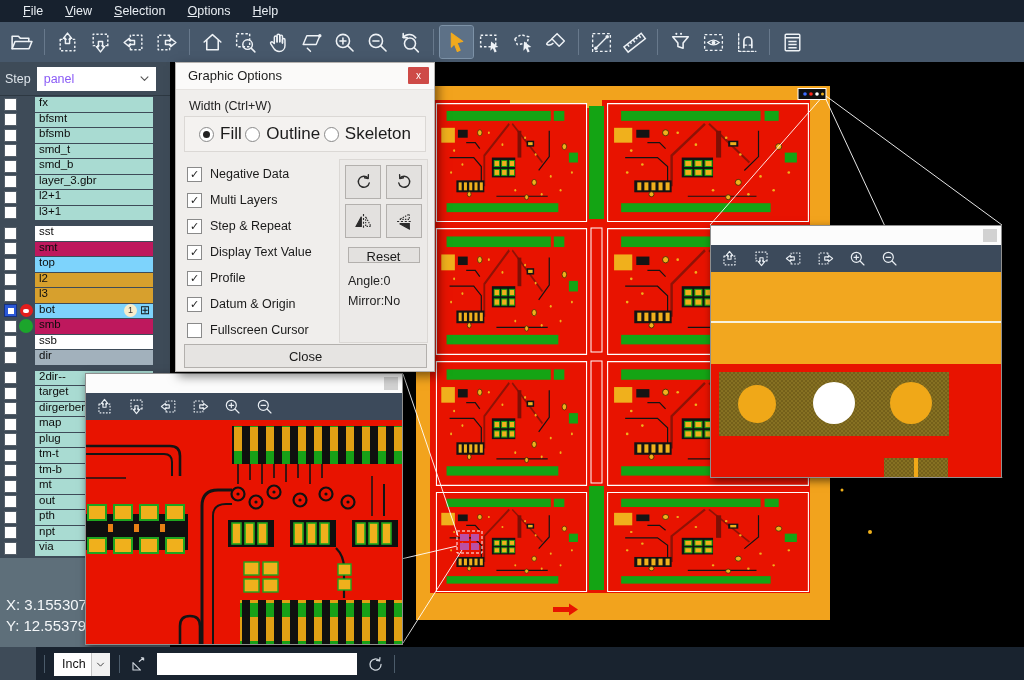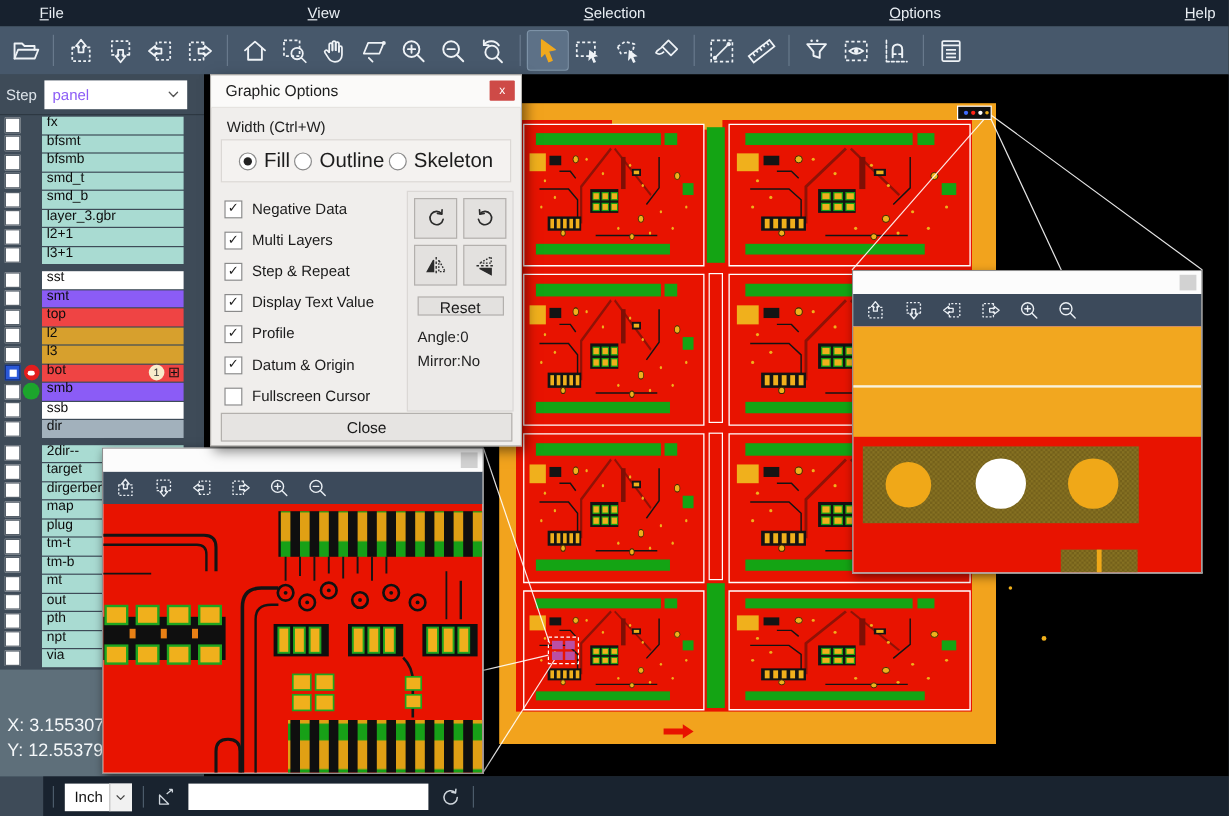--- a/index.html
+++ b/index.html
@@ -1,20 +1,20 @@
 <!DOCTYPE html>
 <html><head>
 <meta charset="utf-8">
 <style>
   html,body{margin:0;padding:0;background:#222;}
   #app{position:relative;width:1024px;height:680px;background:#3e4b58;overflow:hidden;
        font-family:"Liberation Sans",sans-serif;-webkit-font-smoothing:antialiased;}
   
   .menubar{position:absolute;left:0;top:0;width:1024px;height:22px;background:#17212e;
-           display:flex;align-items:center;padding-left:22px;box-sizing:border-box;justify-content:space-between;}
+           display:flex;align-items:center;padding-left:12px;box-sizing:border-box;}
   .menu-item{color:#e9eef3;font-size:12.5px;padding:0 11px;cursor:default;}
   .ul{text-decoration:underline;}
   
   .toolbar{position:absolute;left:0;top:22px;width:1024px;height:40px;background:#47586b;
            display:flex;align-items:center;padding-left:5px;box-sizing:border-box;color:#eef2f6;}
   .tbtn{width:33px;height:32px;display:flex;align-items:center;justify-content:center;flex:none;border-radius:2px;}
   .tbtn svg{width:25px;height:25px;}
   .tbtn.active{background:#5d7187;outline:1px solid #7d92a7;}
   .tsep{width:1px;height:26px;background:#68798c;margin:0 6px;flex:none;}
   
@@ -30,21 +30,21 @@
   .lrow{display:flex;align-items:center;height:14.5px;margin-bottom:1px;}
   .cb{width:11px;height:11px;background:#fff;border:1px solid #555f69;margin-left:4px;flex:none;}
   .cb.sel{background:#2a58d8;border-color:#16317f;position:relative;}
   .cb.sel::after{content:"";position:absolute;left:2.5px;top:2.5px;width:6px;height:6px;background:#fff;}
   .ind{width:18px;flex:none;display:flex;justify-content:center;align-items:center;}
   .dotred{width:13px;height:13px;border-radius:50%;background:#e31d1d;position:relative;}
   .dotred::after{content:"";position:absolute;left:3.5px;top:4.5px;width:6px;height:4px;background:#fff;border-radius:2px;}
   .dotgreen{width:14px;height:14px;border-radius:50%;background:#1ca52c;}
   .lname{flex:1;height:100%;margin-right:17px;display:flex;align-items:flex-start;
          padding-left:4px;font-size:11.5px;line-height:1;color:#0d0d0d;}
-  .c-cyan{background:#a9dbd2;}.c-green{background:#8b5cf6;}.c-amber{background:#ef4444;}
+  .c-cyan{background:#a9dbd2;}.c-green{background:#be185d;}.c-amber{background:#7dd3fc;}
   .c-gold{background:#d7a02d;}.c-white{background:#ffffff;}.c-gray{background:#a2b1bc;}
   .badge{width:13px;height:13px;border-radius:50%;background:#f7eccb;color:#333;font-size:9px;
          display:flex;align-items:center;justify-content:center;margin-left:auto;margin-right:3px;flex:none;}
   .gicon{font-size:12px;color:#101010;margin-right:3px;line-height:1;flex:none;}
   .coords{position:absolute;left:0;bottom:0;width:170px;height:89px;background:#5e6f7a;
           color:#f4f7f9;font-size:15px;padding:36px 0 0 6px;box-sizing:border-box;line-height:21px;}
   
   .canvas{position:absolute;left:170px;top:62px;width:854px;height:585px;background:#000;}
   
   .magwin{position:absolute;background:#fff;border:1px solid #8f8f8f;box-shadow:2px 3px 8px rgba(0,0,0,.55);box-sizing:border-box;}

